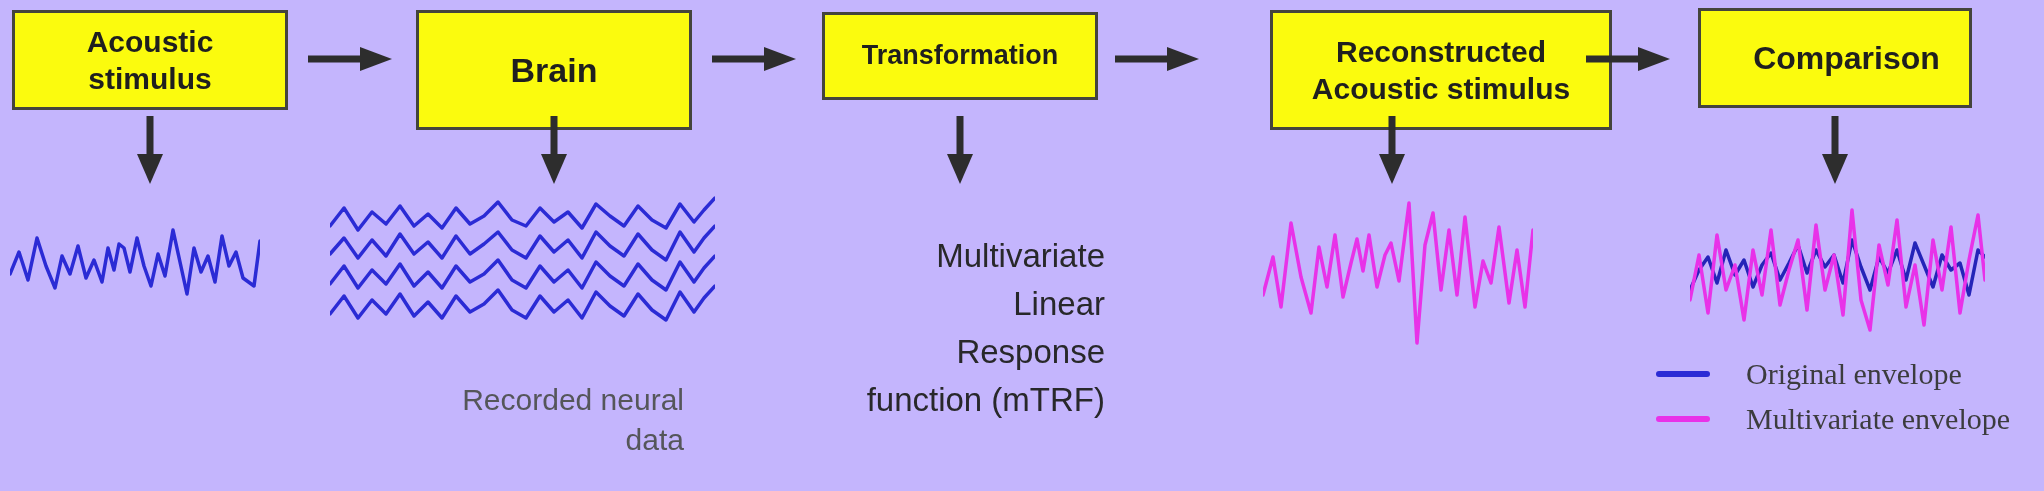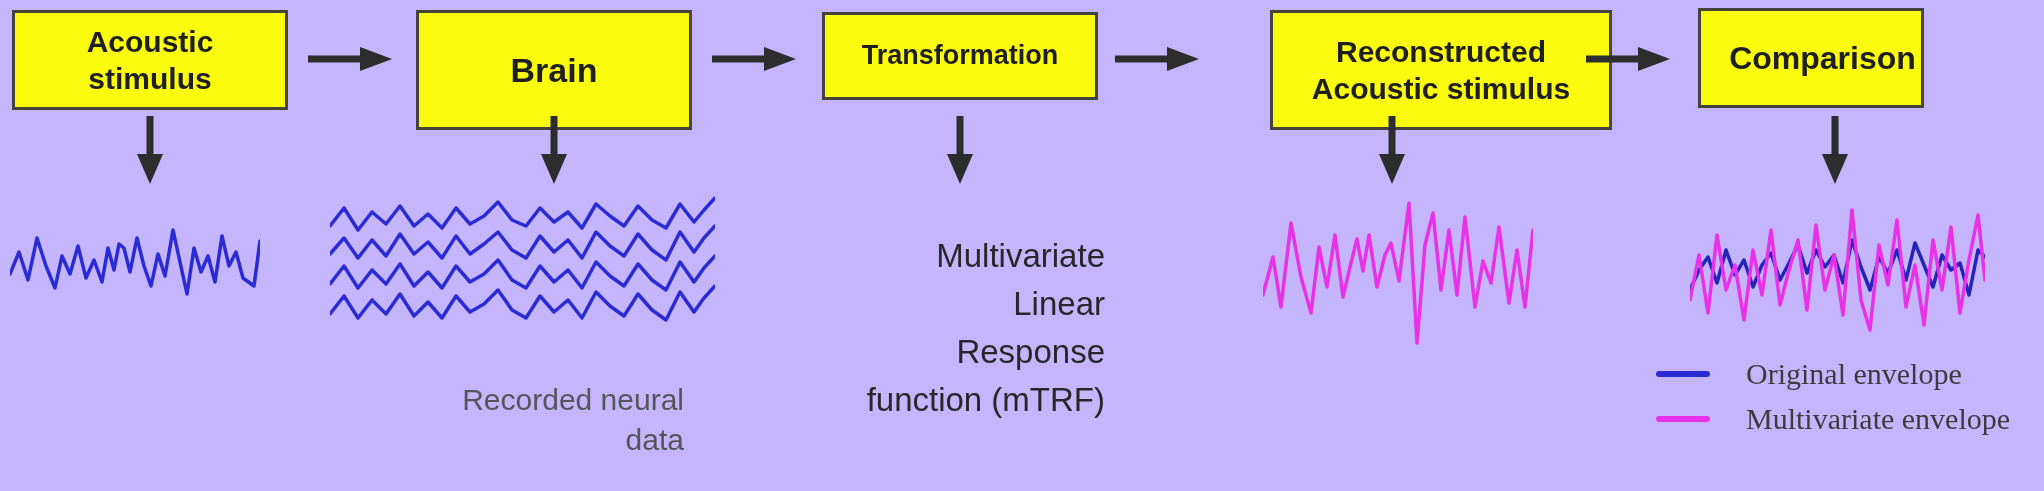--- a/index.html
+++ b/index.html
@@ -56,21 +56,21 @@
   </div>
   <div class="box" style="left:416px;top:10px;width:276px;height:120px;font-size:34px;">
     <span class="lbl">Brain</span>
   </div>
   <div class="box" style="left:822px;top:12px;width:276px;height:88px;font-size:27px;">
     <span class="lbl">Transformation</span>
   </div>
   <div class="box" style="left:1222px;top:10px;width:342px;height:120px;font-size:30px;margin-left:48px;">
     <span class="lbl">Reconstructed Acoustic stimulus</span>
   </div>
-  <div class="box" style="left:1698px;top:8px;width:226px;height:100px;font-size:32px;padding-left:23px;">
+  <div class="box" style="left:1698px;top:8px;width:274px;height:100px;font-size:32px;padding-left:23px;">
     <span class="lbl">Comparison</span>
   </div>
 
   <svg class="harrow" style="left:308px;top:45px;" width="84" height="28" viewBox="0 0 84 28">
     <line x1="0" y1="14" x2="56" y2="14" stroke="#2d2d2d" stroke-width="7"></line>
     <polygon points="52,2 84,14 52,26" fill="#2d2d2d"></polygon>
   </svg>
   <svg class="harrow" style="left:712px;top:45px;" width="84" height="28" viewBox="0 0 84 28">
     <line x1="0" y1="14" x2="56" y2="14" stroke="#2d2d2d" stroke-width="7"></line>
     <polygon points="52,2 84,14 52,26" fill="#2d2d2d"></polygon>

